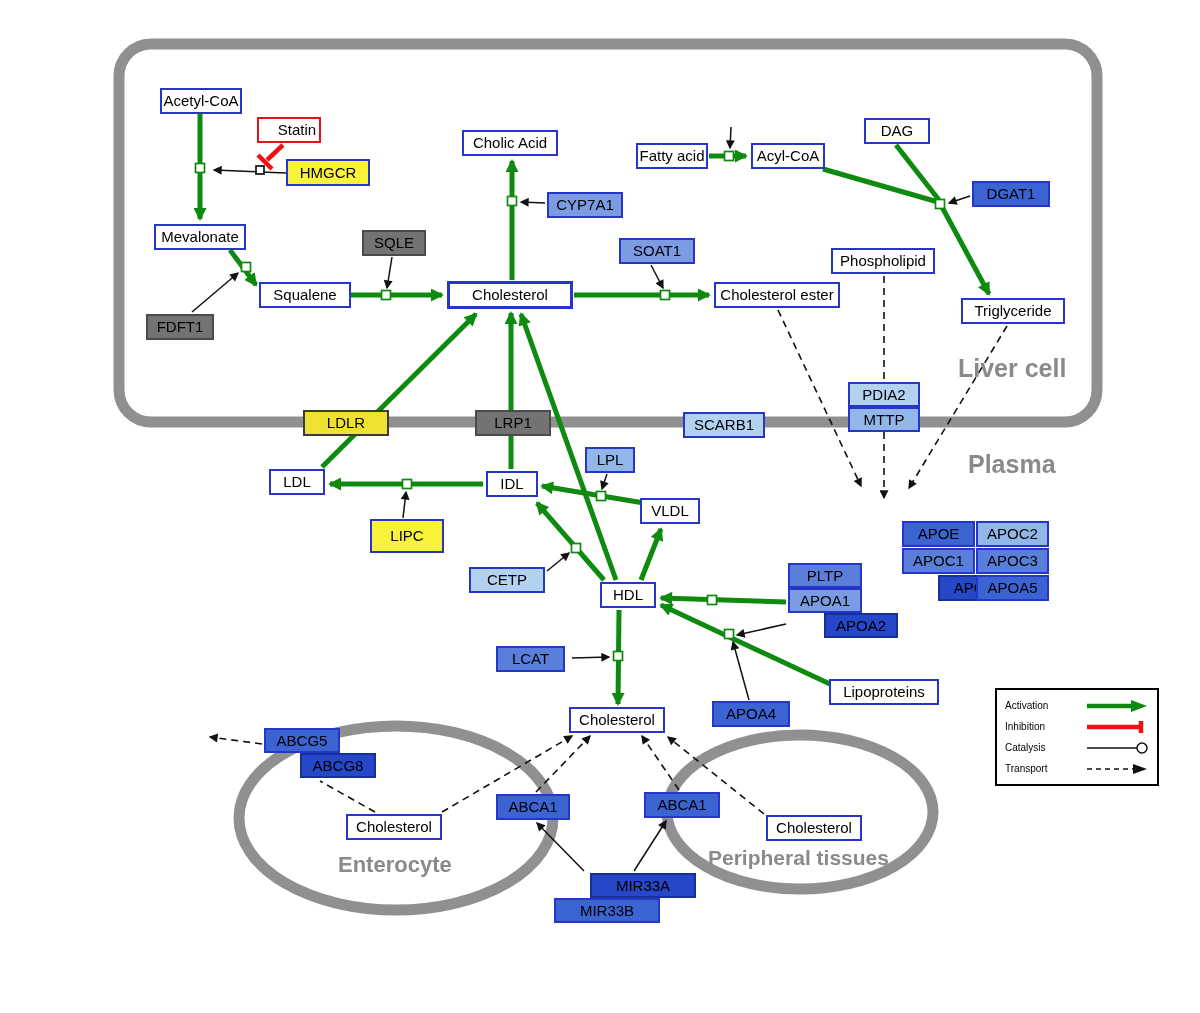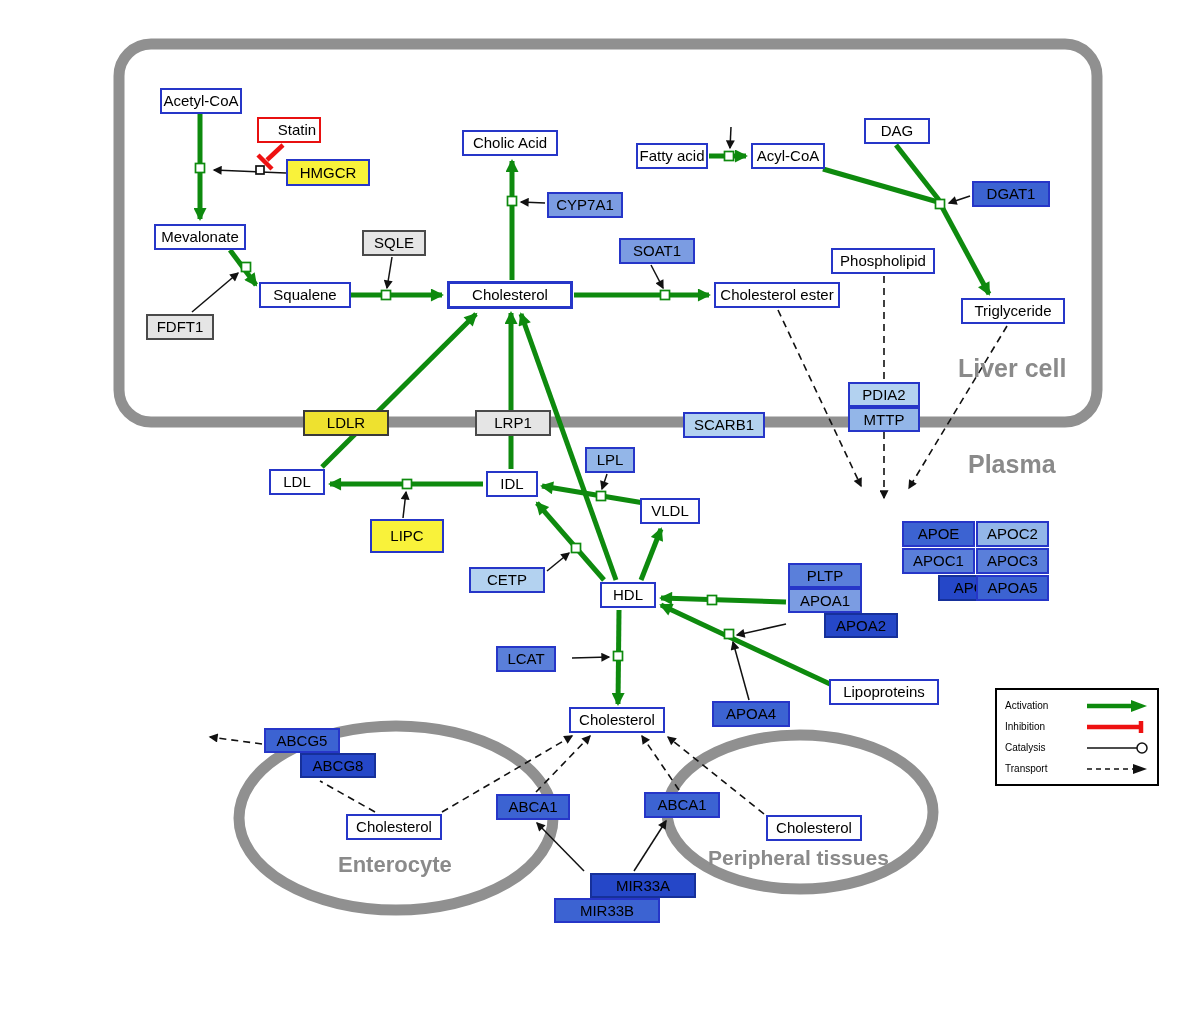--- a/index.html
+++ b/index.html
@@ -6,21 +6,21 @@
   .canvas{position:relative;width:1200px;height:1013px;background:#fff;overflow:hidden;
           font-family:"Liberation Sans",sans-serif;}
   svg.layer{position:absolute;left:0;top:0;z-index:1;}
   .node{position:absolute;z-index:3;box-sizing:border-box;display:flex;align-items:center;
         justify-content:center;text-align:right;font-size:15px;color:#000;background:#fff;
         border:2px solid #2636c8;line-height:1.15;}
   .key{border-width:3px;}
   .red{border-color:#e81010;padding-left:16px;}
   .yellow{background:#f9f23a;}
   .yellow-dk{background:#eee12f;border-color:#3a3a3a;}
-  .pale{background:#e5e5e5;border-color:#4a4a4a;}
+  .pale{background:#737373;border-color:#4a4a4a;}
   .b1{background:#b3d2f0;}
   .b2{background:#93b6e8;}
   .b3{background:#7b9ce2;}
   .b4{background:#5a7fda;}
   .b5{background:#3c63d2;}
   .b6{background:#2547c8;border-color:#16309a;margin-left:36px;}
   .comp-label{position:absolute;z-index:2;color:#8a8a8a;font-weight:bold;}
   .legend{position:absolute;left:995px;top:688px;width:164px;height:98px;border:2px solid #000;
           background:#fff;z-index:3;display:flex;flex-direction:column;justify-content:space-around;
           padding:5px 8px;box-sizing:border-box;}
@@ -157,21 +157,21 @@
   <div class="node" style="left:600px;top:582px;width:56px;height:26px">HDL</div>
   <div class="node b4" style="left:788px;top:563px;width:74px;height:25px">PLTP</div>
   <div class="node b3" style="left:788px;top:588px;width:74px;height:25px">APOA1</div>
   <div class="node b6" style="left:788px;top:613px;width:74px;height:25px">APOA2</div>
   <div class="node b5" style="left:902px;top:521px;width:73px;height:26px">APOE</div>
   <div class="node b2" style="left:976px;top:521px;width:73px;height:26px">APOC2</div>
   <div class="node b4" style="left:902px;top:548px;width:73px;height:26px">APOC1</div>
   <div class="node b4" style="left:976px;top:548px;width:73px;height:26px">APOC3</div>
   <div class="node b6" style="left:902px;top:575px;width:73px;height:26px">APOB</div>
   <div class="node b5" style="left:976px;top:575px;width:73px;height:26px">APOA5</div>
-  <div class="node b4" style="left:496px;top:646px;width:60px;height:26px">LCAT</div>
+  <div class="node b4" style="left:496px;top:646px;width:69px;height:26px">LCAT</div>
   <div class="node b5" style="left:712px;top:701px;width:78px;height:26px">APOA4</div>
   <div class="node" style="left:829px;top:679px;width:110px;height:26px">Lipoproteins</div>
   <div class="node" style="left:569px;top:707px;width:96px;height:26px">Cholesterol</div>
   <div class="node b5" style="left:264px;top:728px;width:76px;height:25px">ABCG5</div>
   <div class="node b6" style="left:264px;top:753px;width:76px;height:25px">ABCG8</div>
   <div class="node" style="left:346px;top:814px;width:96px;height:26px">Cholesterol</div>
   <div class="node b5" style="left:496px;top:794px;width:74px;height:26px">ABCA1</div>
   <div class="node b5" style="left:644px;top:792px;width:76px;height:26px">ABCA1</div>
   <div class="node" style="left:766px;top:815px;width:96px;height:26px">Cholesterol</div>
   <div class="node b6" style="left:554px;top:873px;width:106px;height:25px">MIR33A</div>

